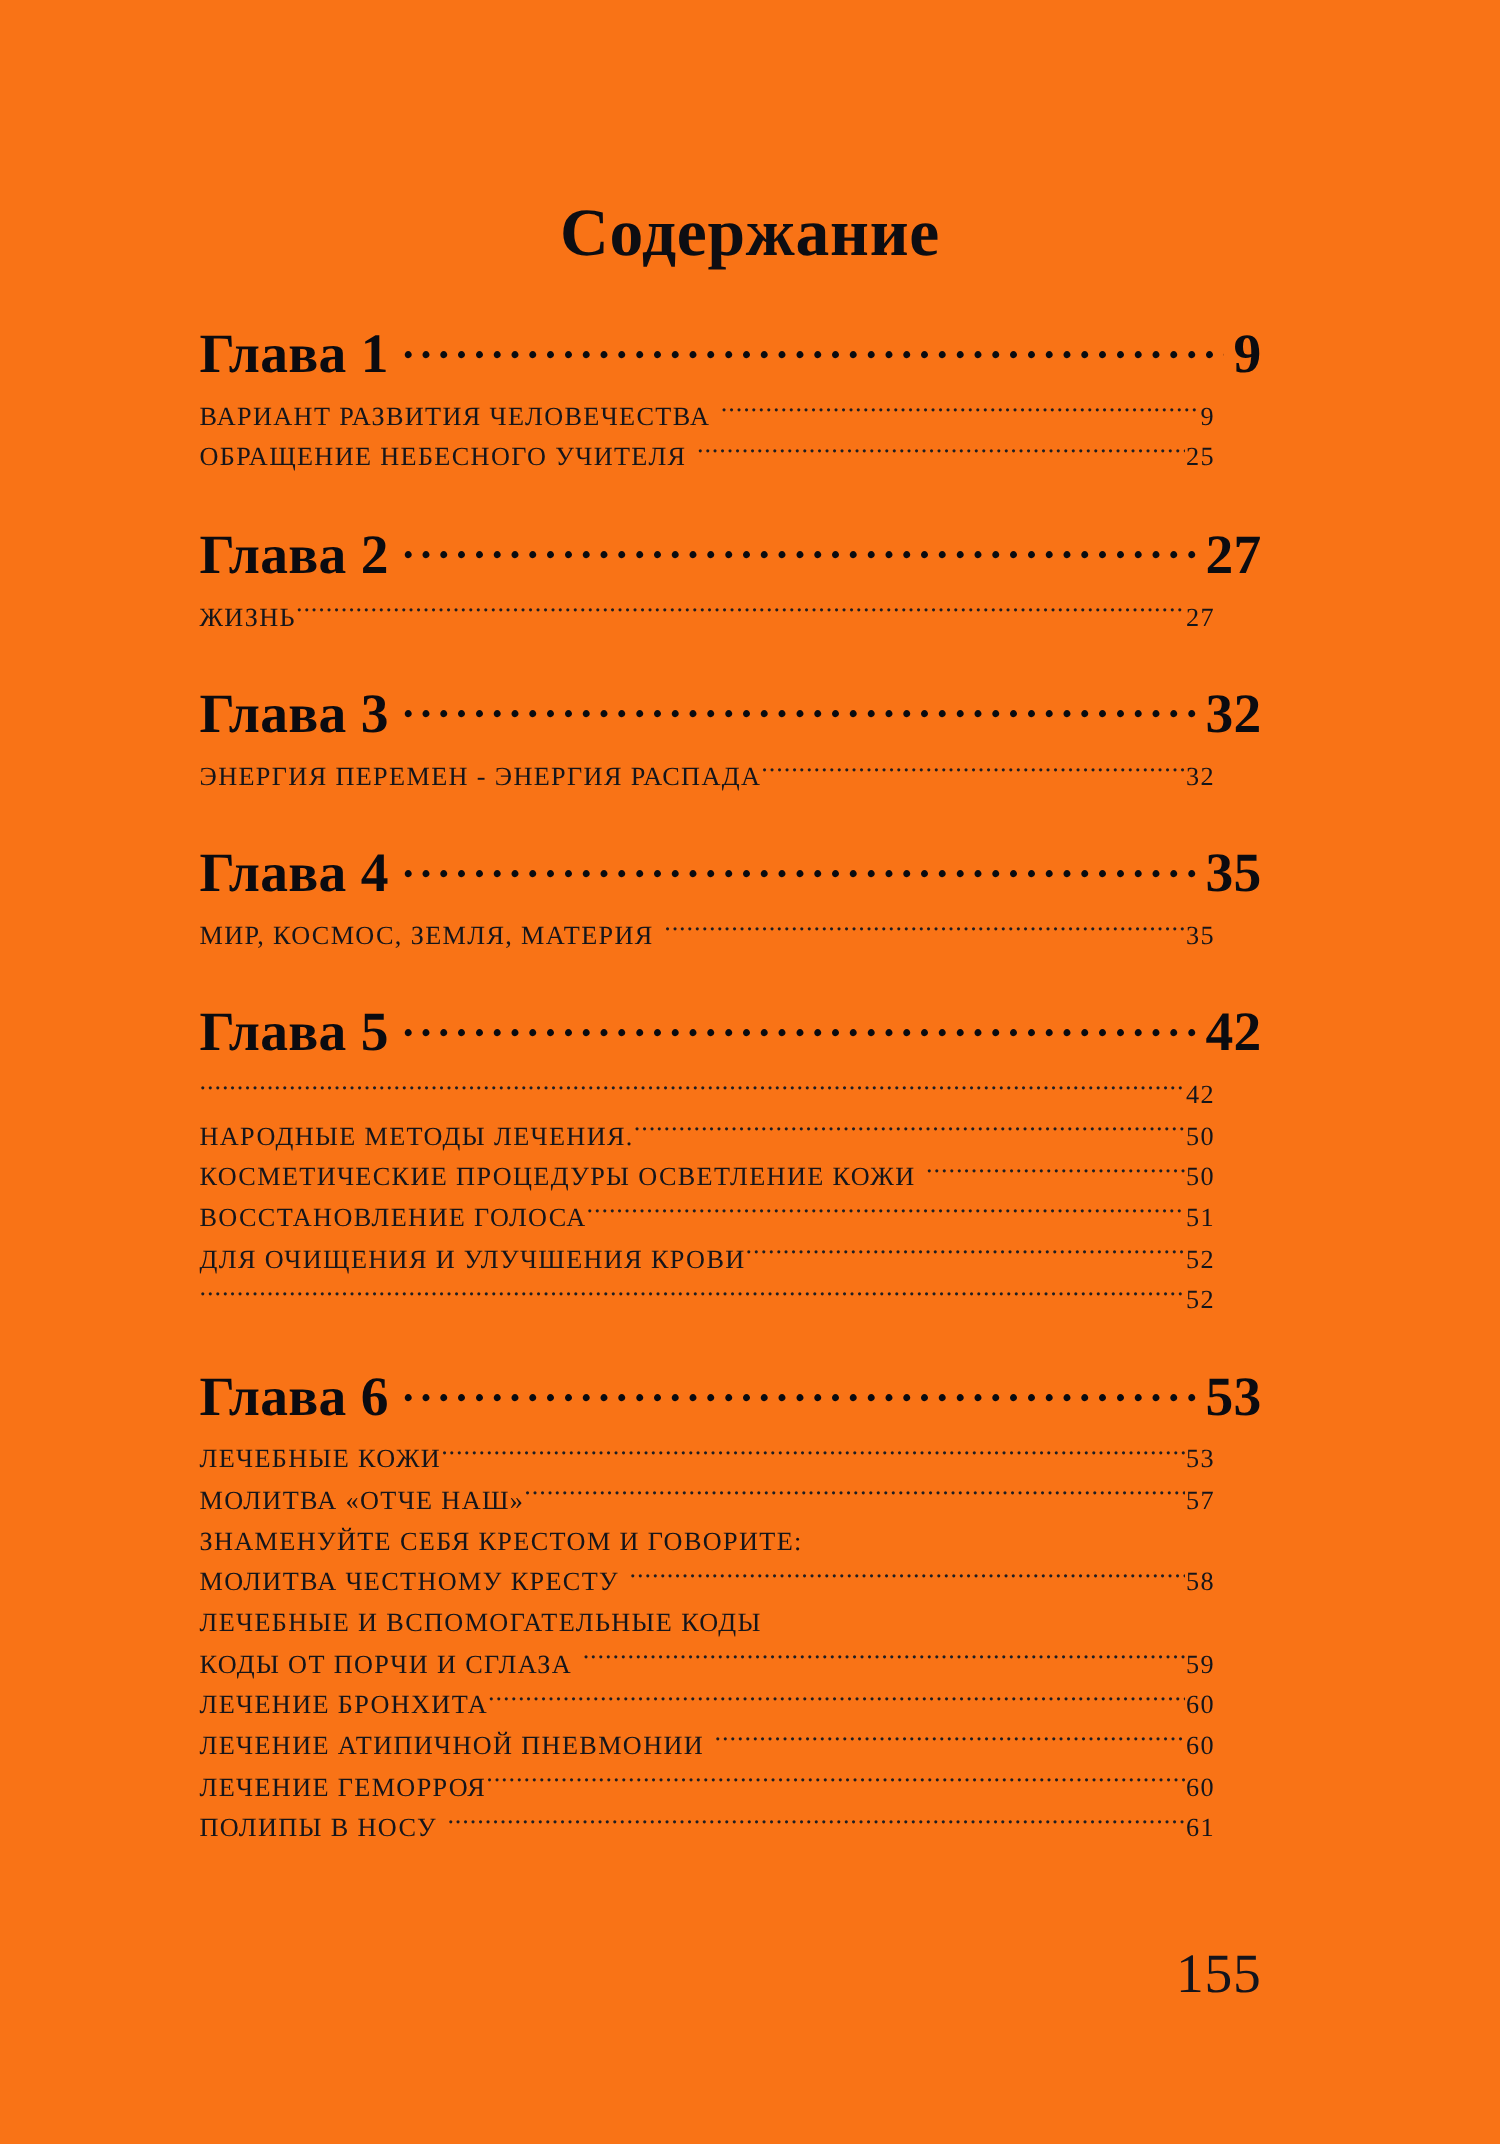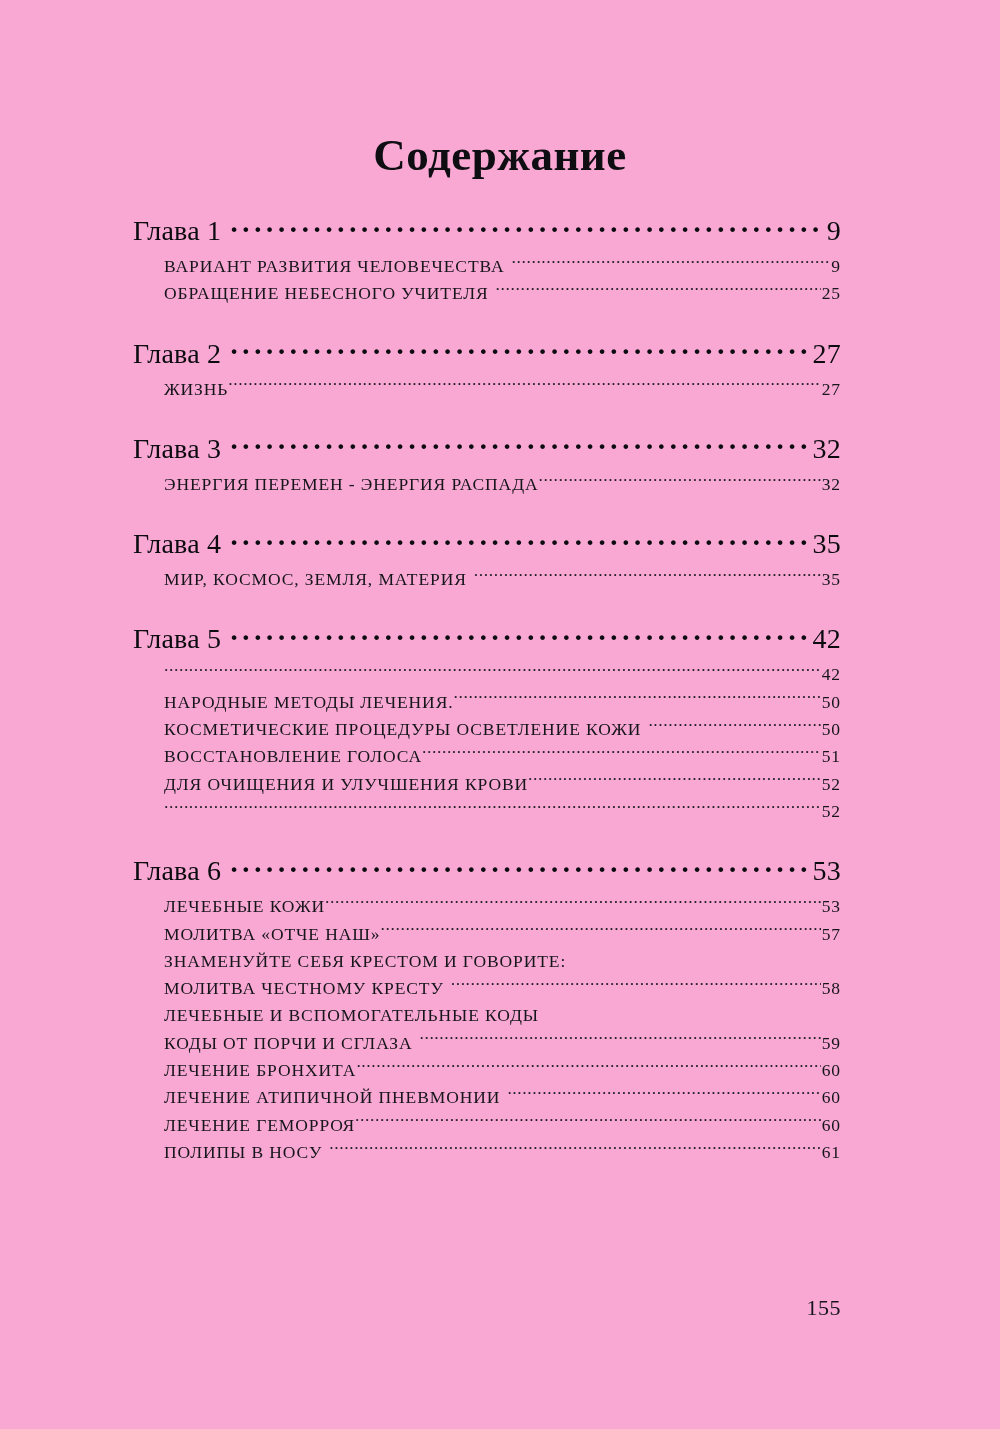--- a/index.html
+++ b/index.html
@@ -4,21 +4,21 @@
 <style>
   html, body {
     margin: 0;
     padding: 0;
     background: #ffffff;
   }
   .page {
     position: relative;
     width: 1000px;
     height: 1429px;
-    background: #f9a8d4;
+    background: #f97316;
     font-family: "Liberation Serif", "DejaVu Serif", serif;
     color: #111111;
     overflow: hidden;
   }
 
   .toc-title {
     position: absolute;
     left: 0;
     right: 0;
     top: 133px;
@@ -43,24 +43,24 @@
   }
 
   
   .chapter-block {
     margin-bottom: 30px;
   }
   .chapter-block.tight { margin-bottom: 26px; }
 
   .chapter-head {
     display: flex;
-    align-items: flex-end;
+    align-items: center;
     width: 708px;
-    font-size: 28px;
-    font-weight: 400;
+    font-size: 37px;
+    font-weight: 700;
     letter-spacing: 0.2px;
     color: #0b0b10;
     margin-bottom: 6px;
     white-space: nowrap;
   }
   .chapter-head .ch-label { flex: 0 0 auto; }
   .chapter-head .ch-lead {
     flex: 1 1 auto;
     overflow: hidden;
     margin: 0 6px 0 8px;
@@ -76,21 +76,21 @@
     line-height: 1;
     position: absolute;
     bottom: 0.12em;
     left: 0;
     white-space: nowrap;
     color: #0b0b10;
   }
   .chapter-head .ch-page { flex: 0 0 auto; }
 
   
-  .entries { margin-left: 31px; }
+  .entries { }
 
   .entry {
     display: flex;
     align-items: baseline;
     width: 677px;
     font-size: 17.5px;
     letter-spacing: 0.9px;
     color: #15151a;
     line-height: 1.56;
     white-space: nowrap;
@@ -120,21 +120,21 @@
   .entry.gap .e-lead { margin-left: 7px; }
   
   .entry.noleader .e-lead::before { content: ""; }
 
   .front-block .entry { letter-spacing: 0.9px; }
 
   .page-number {
     position: absolute;
     right: 159px;
     top: 1295px;
-    font-size: 22px;
+    font-size: 37px;
     font-weight: 400;
     color: #14141c;
     letter-spacing: 0.5px;
   }
 </style>
 </head>
 <body>
 
 <div class="page">
 

